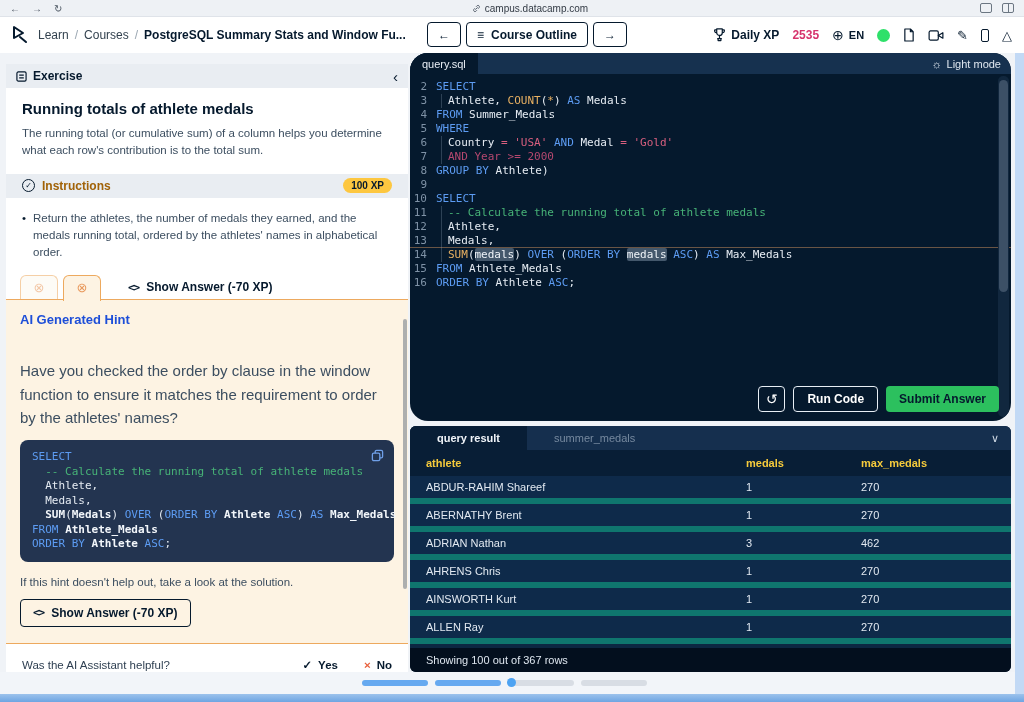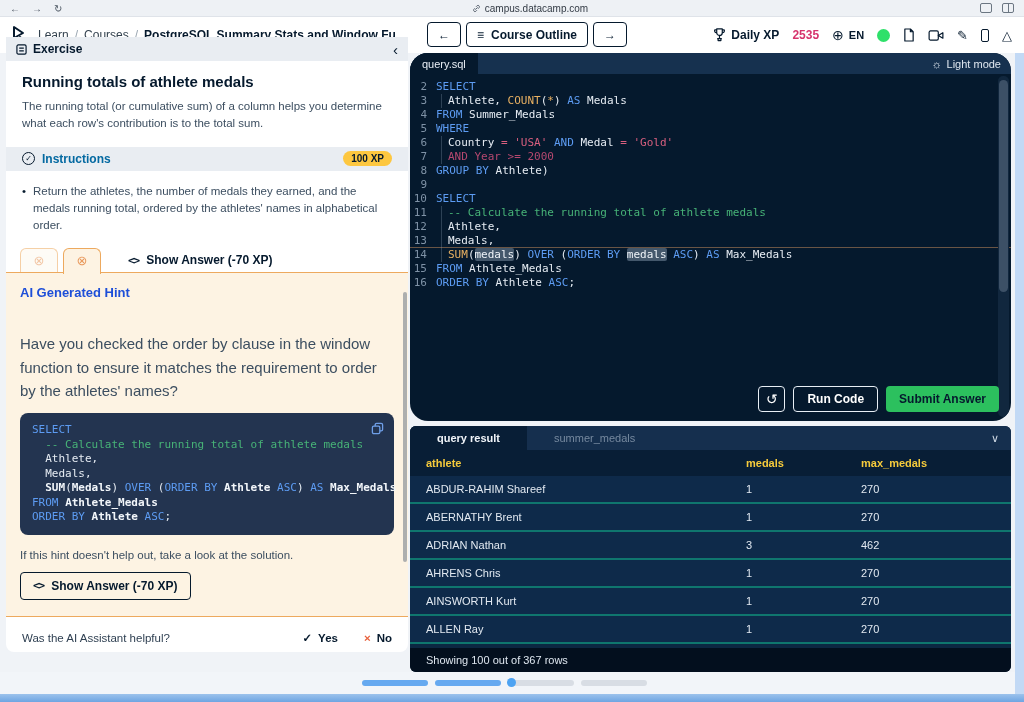--- a/index.html
+++ b/index.html
@@ -27,30 +27,30 @@
   .nav-right { position:absolute; right:12px; top:0; height:36px; display:flex; align-items:center; gap:13px; font-size:12px; color:#05192d; }
   .xp-num { color:#d6336c; font-weight:bold; }
   .xp-label { font-weight:bold; margin-left:-8px; }
   .globe { font-size:14px; margin-right:-8px; }
   .lang { font-size:11px; font-weight:bold; }
   .status-dot { width:13px; height:13px; border-radius:50%; background:#2ee06a; }
   .glyph-icon { font-size:13px; }
   .phone-icon { width:8px; height:13px; border:1.3px solid #05192d; border-radius:2px; }
 
   
-  #left-panel { position:absolute; left:6px; top:37px; width:402px; height:615px; background:#ffffff; border-radius:0 0 8px 8px; overflow:hidden; }
+  #left-panel { position:absolute; left:6px; top:64px; width:402px; height:615px; background:#ffffff; border-radius:0 0 8px 8px; overflow:hidden; }
   .panel-scrollbar { position:absolute; right:1px; top:255px; width:4px; height:270px; background:#6b7785; border-radius:2px; opacity:.55; }
   .ex-header { height:24px; background:#e9edf2; display:flex; align-items:center; padding:0 10px; gap:6px; }
   .ex-header-label { font-size:12px; font-weight:bold; color:#05192d; flex:1; }
   .collapse-ch { font-size:15px; color:#05192d; line-height:1; cursor:pointer; }
   .ex-body { padding:12px 16px 0 16px; }
   .ex-title { font-size:15px; font-weight:800; color:#05192d; margin-bottom:8px; }
   .ex-desc { font-size:11.5px; line-height:1.5; color:#3c4e60; margin-bottom:14px; }
   .instr-bar { height:24px; background:#e9edf2; display:flex; align-items:center; padding:0 16px; gap:7px; }
-  .instr-label { font-size:12px; font-weight:bold; color:#0369a1; flex:1; }
+  .instr-label { font-size:12px; font-weight:bold; color:#a16207; flex:1; }
   .check-circle { width:13px; height:13px; border:1.3px solid #05192d; border-radius:50%; font-size:8px; display:flex; align-items:center; justify-content:center; color:#05192d; }
   .xp-badge { background:#fdc740; color:#05192d; font-size:10px; font-weight:bold; padding:2px 8px; border-radius:9px; }
   .instr-bullet { padding:12px 16px 10px 16px; font-size:11.5px; line-height:1.5; color:#3c4e60; display:flex; gap:7px; }
   .bullet-dot { color:#05192d; }
 
   .hint-tabs-row { display:flex; align-items:flex-end; padding:0 0 0 14px; height:28px; }
   .hint-tab { width:38px; height:26px; border:1.5px solid #eda95e; border-bottom:none; border-radius:6px 6px 0 0; display:flex; align-items:center; justify-content:center; margin-right:5px; font-size:13px; color:#e8975a; cursor:pointer; position:relative; z-index:2; }
   .hint-tab.inactive { background:#fdf8ef; opacity:.55; height:24px; }
   .hint-tab.active { background:#fdf3e3; margin-bottom:-2px; padding-bottom:2px; }
   .show-answer-inline { margin-left:22px; margin-bottom:5px; display:flex; gap:7px; align-items:center; font-size:12px; font-weight:bold; color:#05192d; cursor:pointer; }
@@ -100,21 +100,21 @@
   .result-tabbar { height:24px; background:#152f4e; display:flex; align-items:stretch; flex:none; }
   .result-tab { font-size:11px; display:flex; align-items:center; padding:0 27px; cursor:pointer; }
   .result-tab.active { background:#081e36; color:#f0f4f9; font-weight:bold; }
   .result-tab.inactive { color:#76899f; }
   .result-tabbar .spacer { flex:1; }
   .result-collapse { color:#cfd9e4; font-size:11px; display:flex; align-items:center; padding:0 12px; cursor:pointer; }
   .result-grid { display:grid; grid-template-columns:1fr 115px 150px; align-items:center; }
   .result-head { height:26px; background:#081e36; flex:none; color:#f6cb3c; font-size:11px; font-weight:bold; }
   .result-head > div:first-child, .result-row > div:first-child { padding-left:16px; }
   #result-rows { flex:1; }
-  .result-row { height:28px; background:#0e2a4a; border-bottom:2px solid #0f766e; color:#e2e9f1; font-size:11px; cursor:default; }
+  .result-row { height:28px; background:#0e2a4a; border-bottom:6px solid #0f766e; color:#e2e9f1; font-size:11px; cursor:default; }
   .result-footer { height:24px; background:#030f1e; flex:none; display:flex; align-items:center; padding-left:16px; font-size:11px; color:#dfe7f0; }
 
   
   #bottom-bar { position:absolute; left:0; top:672px; width:1024px; height:22px; background:#f2f5f9; }
   #progress { position:absolute; left:362px; top:8px; display:flex; gap:7px; align-items:center; }
   .prog-seg { width:66px; height:6px; border-radius:3px; position:relative; }
   .prog-done { background:#66a9f0; }
   .prog-todo { background:#d8dde4; }
   .prog-dot { position:absolute; left:-1px; top:-2px; width:9px; height:9px; border-radius:50%; background:#4da3f2; }
   #bottom-strip { position:absolute; left:0; top:694px; width:1024px; height:8px; background:linear-gradient(#9cc2ec,#6ea5e2); }

